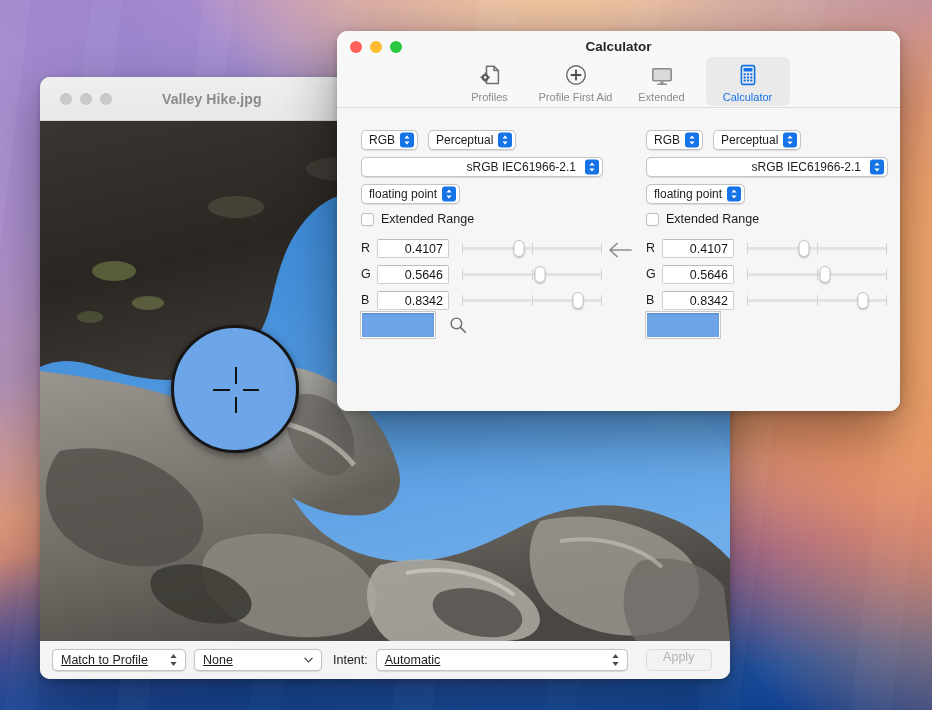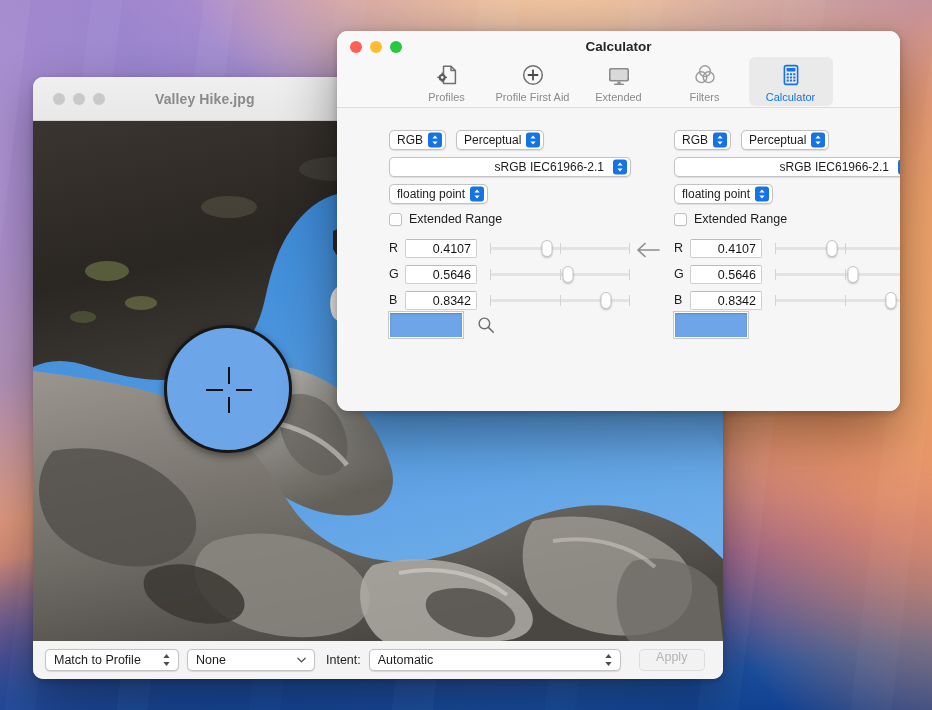--- a/index.html
+++ b/index.html
@@ -36,21 +36,21 @@
                               rgba(255,255,255,0.10) 47% 51%, rgba(255,255,255,0) 51% 62%,
                               rgba(255,255,255,0.07) 62% 65%, rgba(255,255,255,0) 65% 77%,
                               rgba(255,255,255,0.08) 77% 81%, rgba(255,255,255,0) 81% 92%,
                               rgba(255,255,255,0.06) 92% 96%, rgba(255,255,255,0) 96% 100%);
     mix-blend-mode: soft-light;
   }
 
   
   #image-window {
     position: absolute;
-    left: 33px; top: 77px;
+    left: 40px; top: 77px;
     width: 690px; height: 602px;
     border-radius: 10px;
     background: #ececec;
     box-shadow: 0 18px 48px rgba(0,0,0,0.34), 0 2px 6px rgba(0,0,0,0.2);
     overflow: hidden;
   }
   #image-titlebar {
     height: 44px;
     background: linear-gradient(#efefef, #e8e8e8);
     border-bottom: 1px solid #d3d3d3;
@@ -113,20 +113,21 @@
     position: relative;
     height: 22px;
     background: #fff;
     border: 0.5px solid #c3c3c3;
     border-radius: 5px;
     box-shadow: 0 0.5px 1px rgba(0,0,0,0.12);
     display: flex; align-items: center;
     padding: 0 26px 0 8px;
     font-size: 12.5px; color: #1d1d1d;
     white-space: nowrap;
+    text-decoration: underline;
   }
   .popup .chev-updown {
     position:absolute; right: 7px; top: 50%; transform: translateY(-50%);
     width: 9px; height: 14px;
   }
   .popup .chev-down {
     position:absolute; right: 8px; top: 50%; transform: translateY(-50%);
     width: 9px; height: 7px;
   }
   .btn-disabled {
@@ -173,21 +174,20 @@
   .tool.selected .tool-label { color: #1473e6; }
   #toolbar-sep {
     position:absolute; left:0; right:0; top:76px; height:1px; background:#dcdcdc;
   }
 
   #calc-body {
     position: relative;
     height: 303px;
     background: #f6f6f6;
     padding: 22px 0 0 0;
-    margin-left: 28px;
   }
   .panel {
     position: absolute; top: 22px;
     width: 242px;
   }
   #panel-left  { left: 24px; }
   #panel-right { left: 309px; }
 
   .row1 { display:flex; gap: 10px; margin-bottom: 7px; }
   .row2 { margin-bottom: 7px; }
@@ -459,30 +459,20 @@
             <svg width="26" height="24" viewBox="0 0 26 24">
               <rect x="3" y="5" width="20" height="13.5" rx="1.8" fill="#8c8c8c"></rect>
               <rect x="4.6" y="6.6" width="16.8" height="10.3" rx="1" fill="#d9d9d9"></rect>
               <rect x="11.4" y="18.5" width="3.2" height="2.4" fill="#8c8c8c"></rect>
               <rect x="8" y="20.4" width="10" height="1.5" rx="0.75" fill="#8c8c8c"></rect>
             </svg>
           </div>
           <div class="tool-label">Extended</div>
         </div>
 
-        <div class="tool">
-          <div class="tool-icon">
-            <svg width="26" height="24" viewBox="0 0 26 24">
-              <circle cx="13" cy="8.2" r="5.4" fill="none" stroke="#9b9b9b" stroke-width="1.4"></circle>
-              <circle cx="9.4" cy="14.2" r="5.4" fill="none" stroke="#9b9b9b" stroke-width="1.4"></circle>
-              <circle cx="16.6" cy="14.2" r="5.4" fill="none" stroke="#9b9b9b" stroke-width="1.4"></circle>
-            </svg>
-          </div>
-          <div class="tool-label">Filters</div>
-        </div>
 
         <div class="tool selected">
           <div class="tool-icon">
             <svg width="24" height="24" viewBox="0 0 24 24">
               <rect x="5.4" y="2.6" width="13.2" height="18.8" rx="2" fill="none" stroke="#1473e6" stroke-width="1.6"></rect>
               <rect x="7.6" y="5" width="8.8" height="3.4" rx="0.6" fill="#1473e6"></rect>
               <g fill="#1473e6">
                 <rect x="7.6" y="10.2" width="2.2" height="2" rx="0.4"></rect>
                 <rect x="10.9" y="10.2" width="2.2" height="2" rx="0.4"></rect>
                 <rect x="14.2" y="10.2" width="2.2" height="2" rx="0.4"></rect>

